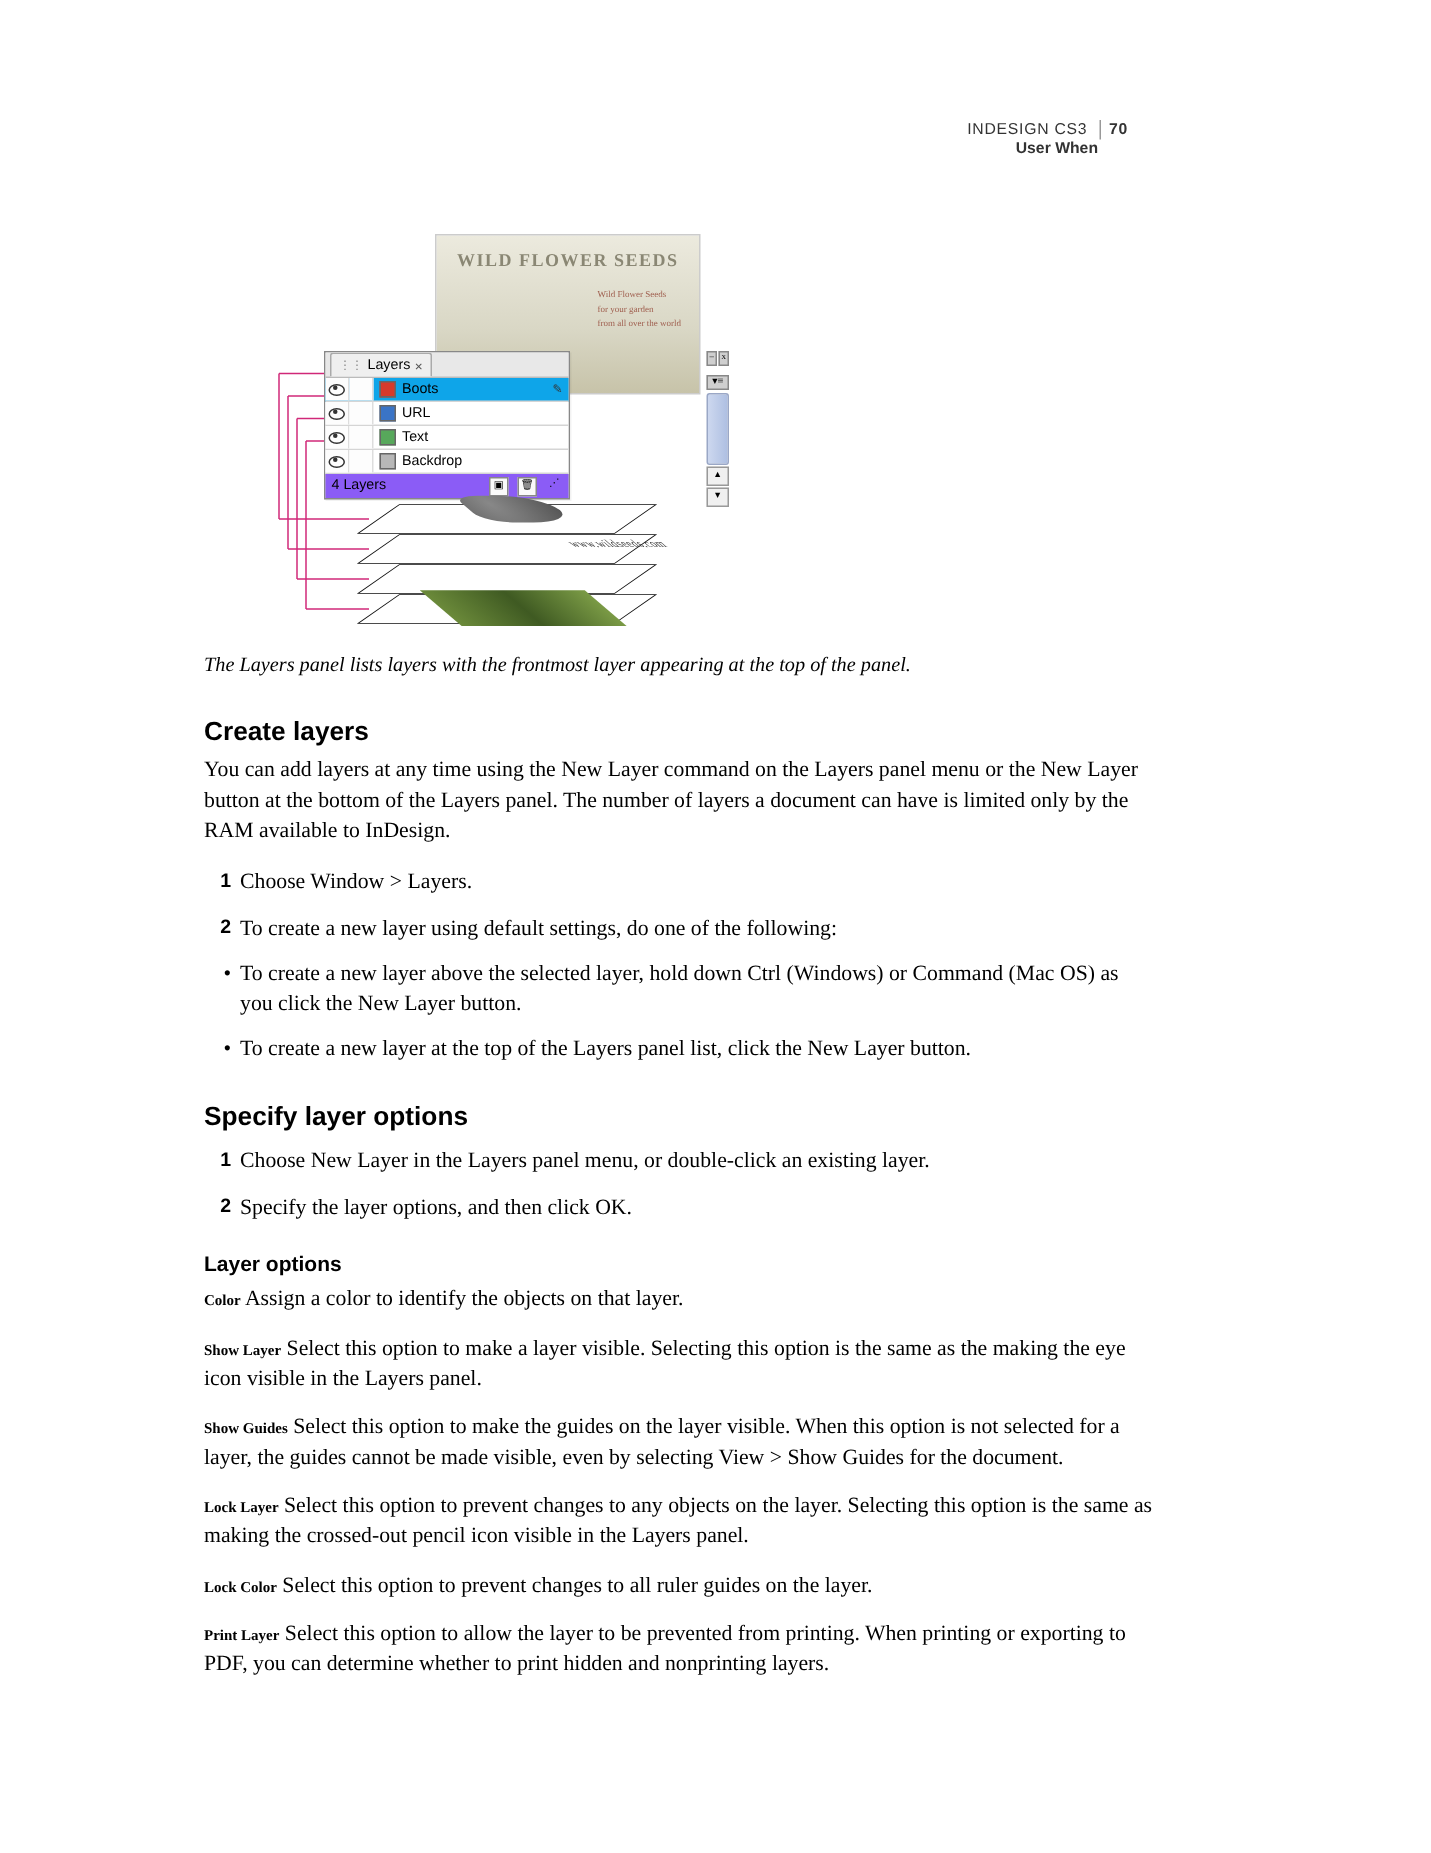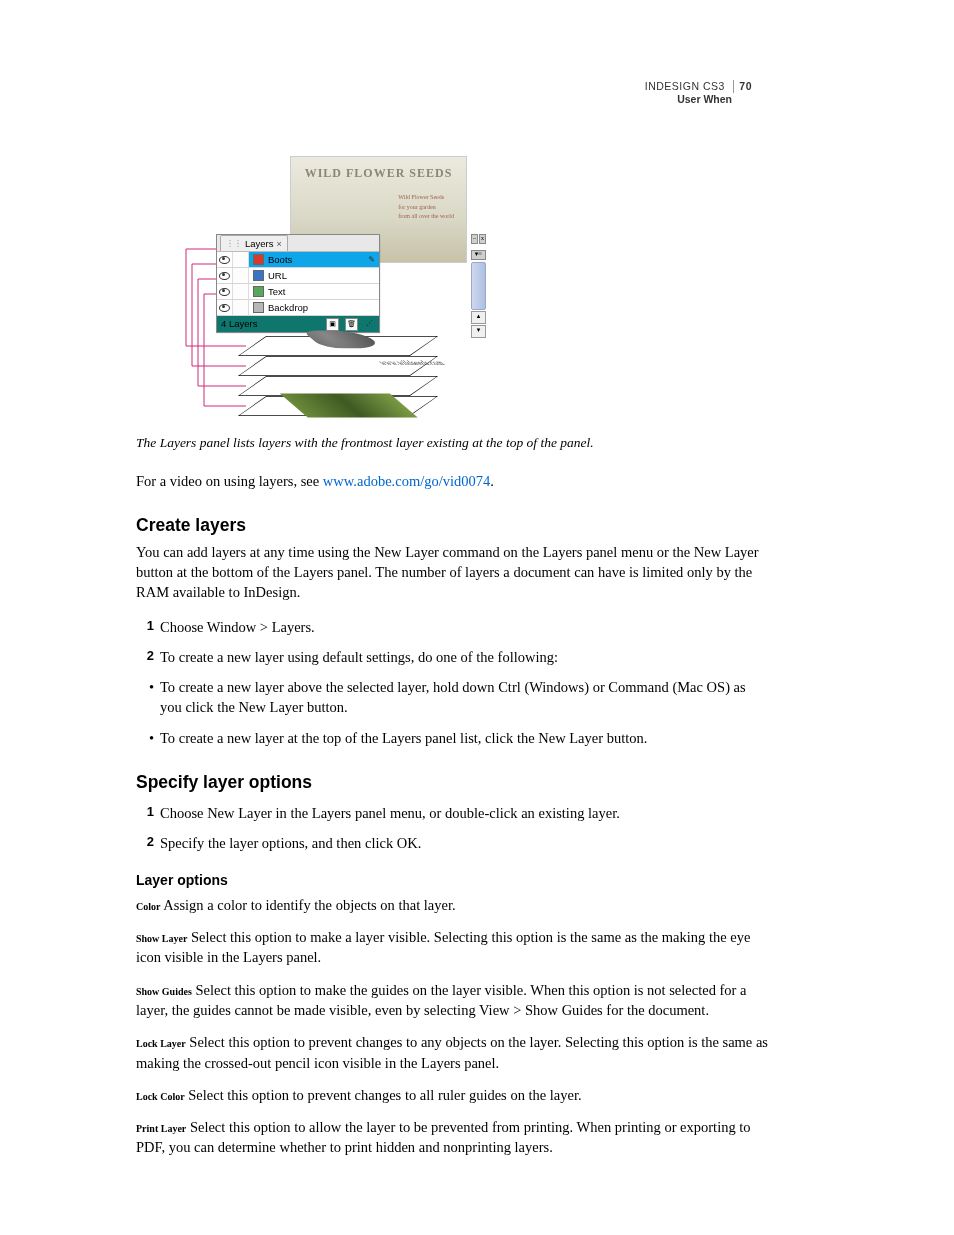--- a/index.html
+++ b/index.html
@@ -109,21 +109,21 @@
     display:flex; align-items:center; justify-content:center;
     background:#fdfdfd;
   }
   .eye { width:9px;height:6px;border:1px solid #333;border-radius:50%;position:relative;}
   .eye:after{content:"";position:absolute;left:2px;top:0;width:3px;height:3px;background:#333;border-radius:50%;}
   .swatch{ width:9px;height:9px;border:1px solid #666;margin:0 4px;}
   .layers-panel .pen { font-size:8px;color:#333;}
   .layers-panel .footer{
     display:flex; align-items:center; justify-content:space-between;
     height:16px; padding:0 4px;
-    background:#0f766e;
+    background:#8b5cf6;
   }
   .layers-panel .footer .icons{ display:flex; gap:6px; }
   .micro-btn{ width:11px;height:11px;border:1px solid #888;background:#fafafa;font-size:7px;display:flex;align-items:center;justify-content:center;}
   .extras{
     position:absolute; right:0; top:78px;
     width:15px;
   }
   .extras .winbtns{ display:flex;gap:1px;justify-content:flex-end;height:13px;}
   .extras .winbtn{ width:11px;height:8px;background:#cfcfcf;border:1px solid #888;font-size:6px;text-align:center;line-height:6px;}
   .extras .scrollbar{
@@ -299,25 +299,22 @@
         <div class="plane p2">
             <div class="thumb urltxt">www.wildseeds.com</div>
           </div>
         <div class="plane p3"></div>
         <div class="plane p4">
             <div class="thumb grass"></div>
           </div>
       </div>
     </div>
 
-    <p class="caption">The Layers panel lists layers with the frontmost layer existing at the top of the panel.</p>
-
-    <p class="body">
-      <span>For a video on using layers, see </span><a class="link">www.adobe.com/go/vid0074</a><span>.</span>
-    </p>
+    <p class="caption">The Layers panel lists layers with the frontmost layer appearing at the top of the panel.</p>
+
 
     <h2 class="section">Create layers</h2>
     <p class="body">You can add layers at any time using the New Layer command on the Layers panel menu or the New Layer button at the bottom of the Layers panel. The number of layers a document can have is limited only by the RAM available to InDesign.</p>
 
     <ol class="steps">
       <li>
           <span class="num">1</span>
           <span>Choose Window &gt; Layers.</span>
         </li>
       <li>

